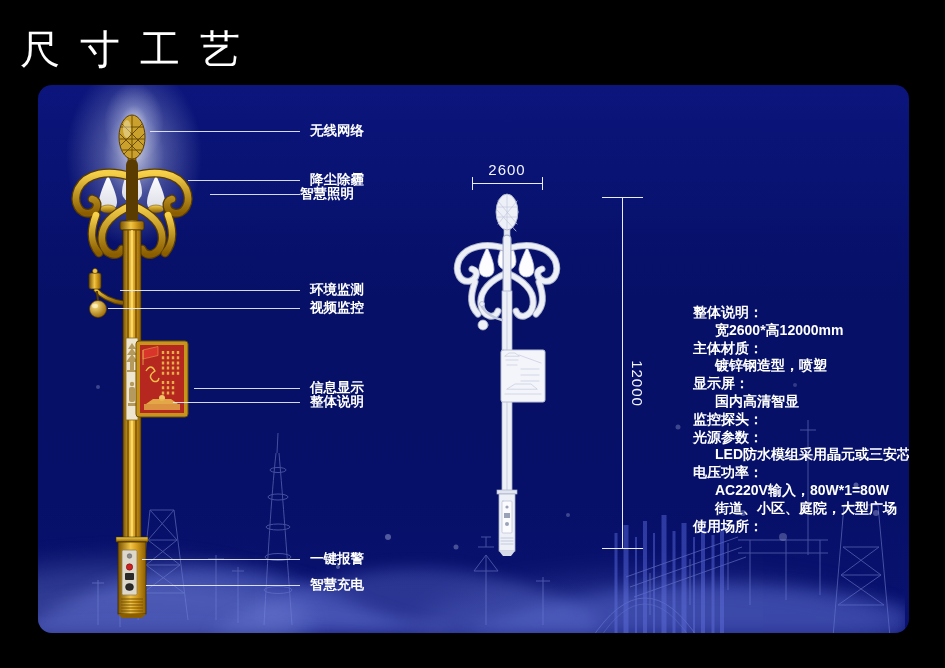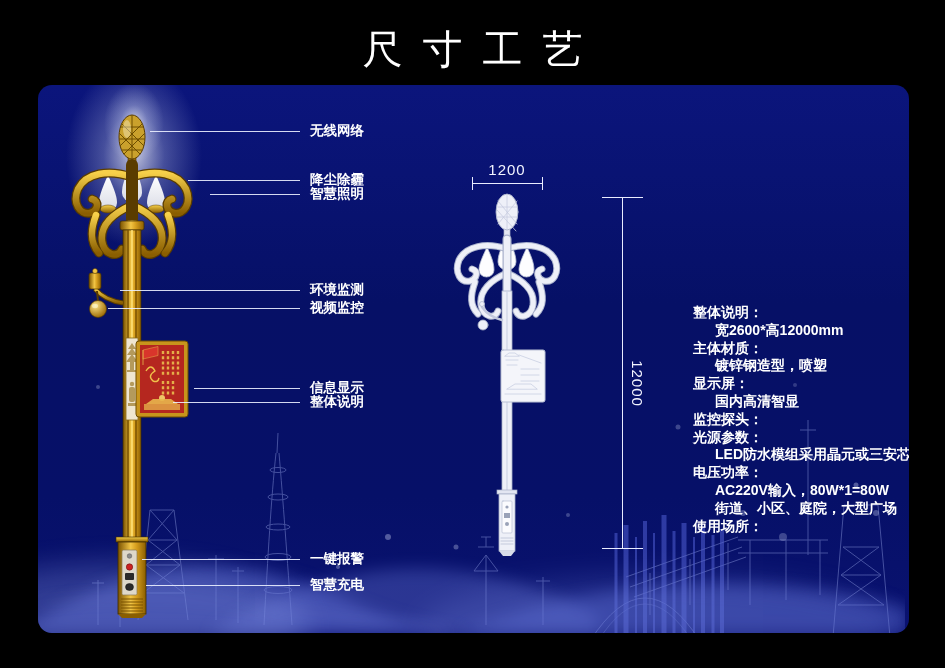--- a/index.html
+++ b/index.html
@@ -1,18 +1,18 @@
 <!DOCTYPE html>
 <html><head>
 <meta charset="utf-8">
 <style>
   html,body{margin:0;padding:0;background:#000;}
   body{width:945px;height:668px;position:relative;overflow:hidden;
        font-family:"Liberation Sans","DejaVu Sans",sans-serif;}
-  .page-title{position:absolute;top:22px;left:0;width:945px;text-align:center;
+  .page-title{position:absolute;top:22px;left:0;width:945px;text-align:left;
       color:#ffffff;font-size:40px;font-weight:400;letter-spacing:20px;text-indent:20px;}
   .panel{position:absolute;left:38px;top:85px;width:871px;height:548px;border-radius:14px;
       overflow:hidden;background:linear-gradient(180deg,#0b157c 0%,#061066 40%,#061068 75%,#0a1270 100%);}
   .backdrop{position:absolute;left:0;top:0;width:867px;height:548px;}
   .lamp-gold{position:absolute;left:24px;top:28px;}
   .lamp-white{position:absolute;left:399px;top:108px;}
   .callout-label{position:absolute;color:#fff;font-size:13.5px;font-weight:bold;
       white-space:nowrap;line-height:16px;}
   .leader{position:absolute;height:1px;background:rgba(235,240,255,.9);}
   .dim{position:absolute;background:#e9ecff;}
@@ -314,32 +314,32 @@
   <div class="leader" style="left:172px;top:109px;width:90px;"></div>
   <div class="leader" style="left:82px;top:205px;width:180px;"></div>
   <div class="leader" style="left:70px;top:223px;width:192px;"></div>
   <div class="leader" style="left:156px;top:303px;width:106px;"></div>
   <div class="leader" style="left:135px;top:317px;width:127px;"></div>
   <div class="leader" style="left:104px;top:474px;width:158px;"></div>
   <div class="leader" style="left:108px;top:500px;width:154px;"></div>
 
   <div class="callout-label" style="left:272px;top:38px;">无线网络</div>
   <div class="callout-label" style="left:272px;top:87px;">降尘除霾</div>
-  <div class="callout-label" style="left:272px;top:101px;text-align:center;">智慧照明</div>
+  <div class="callout-label" style="left:262px;top:101px;text-align:center;">智慧照明</div>
   <div class="callout-label" style="left:272px;top:197px;">环境监测</div>
   <div class="callout-label" style="left:272px;top:215px;">视频监控</div>
   <div class="callout-label" style="left:272px;top:295px;">信息显示</div>
   <div class="callout-label" style="left:272px;top:309px;">整体说明</div>
   <div class="callout-label" style="left:272px;top:466px;">一键报警</div>
   <div class="callout-label" style="left:272px;top:492px;">智慧充电</div>
 
   <div class="dim" style="left:434px;top:98px;width:71px;height:1px;"></div>
   <div class="dim" style="left:434px;top:92px;width:1px;height:13px;"></div>
   <div class="dim" style="left:504px;top:92px;width:1px;height:13px;"></div>
-  <div class="dim-label" id="dim-w-label">1200</div>
+  <div class="dim-label" id="dim-w-label">2600</div>
 
   <div class="dim" style="left:584px;top:112px;width:1px;height:351px;"></div>
   <div class="dim" style="left:564px;top:112px;width:41px;height:1px;"></div>
   <div class="dim" style="left:564px;top:463px;width:41px;height:1px;"></div>
   <div class="dim-label" id="dim-h-label">12000</div>
 
   <div class="spec-block">
     <div class="spec-line">整体说明：</div>
     <div class="spec-line indent">宽2600*高12000mm</div>
     <div class="spec-line">主体材质：</div>

